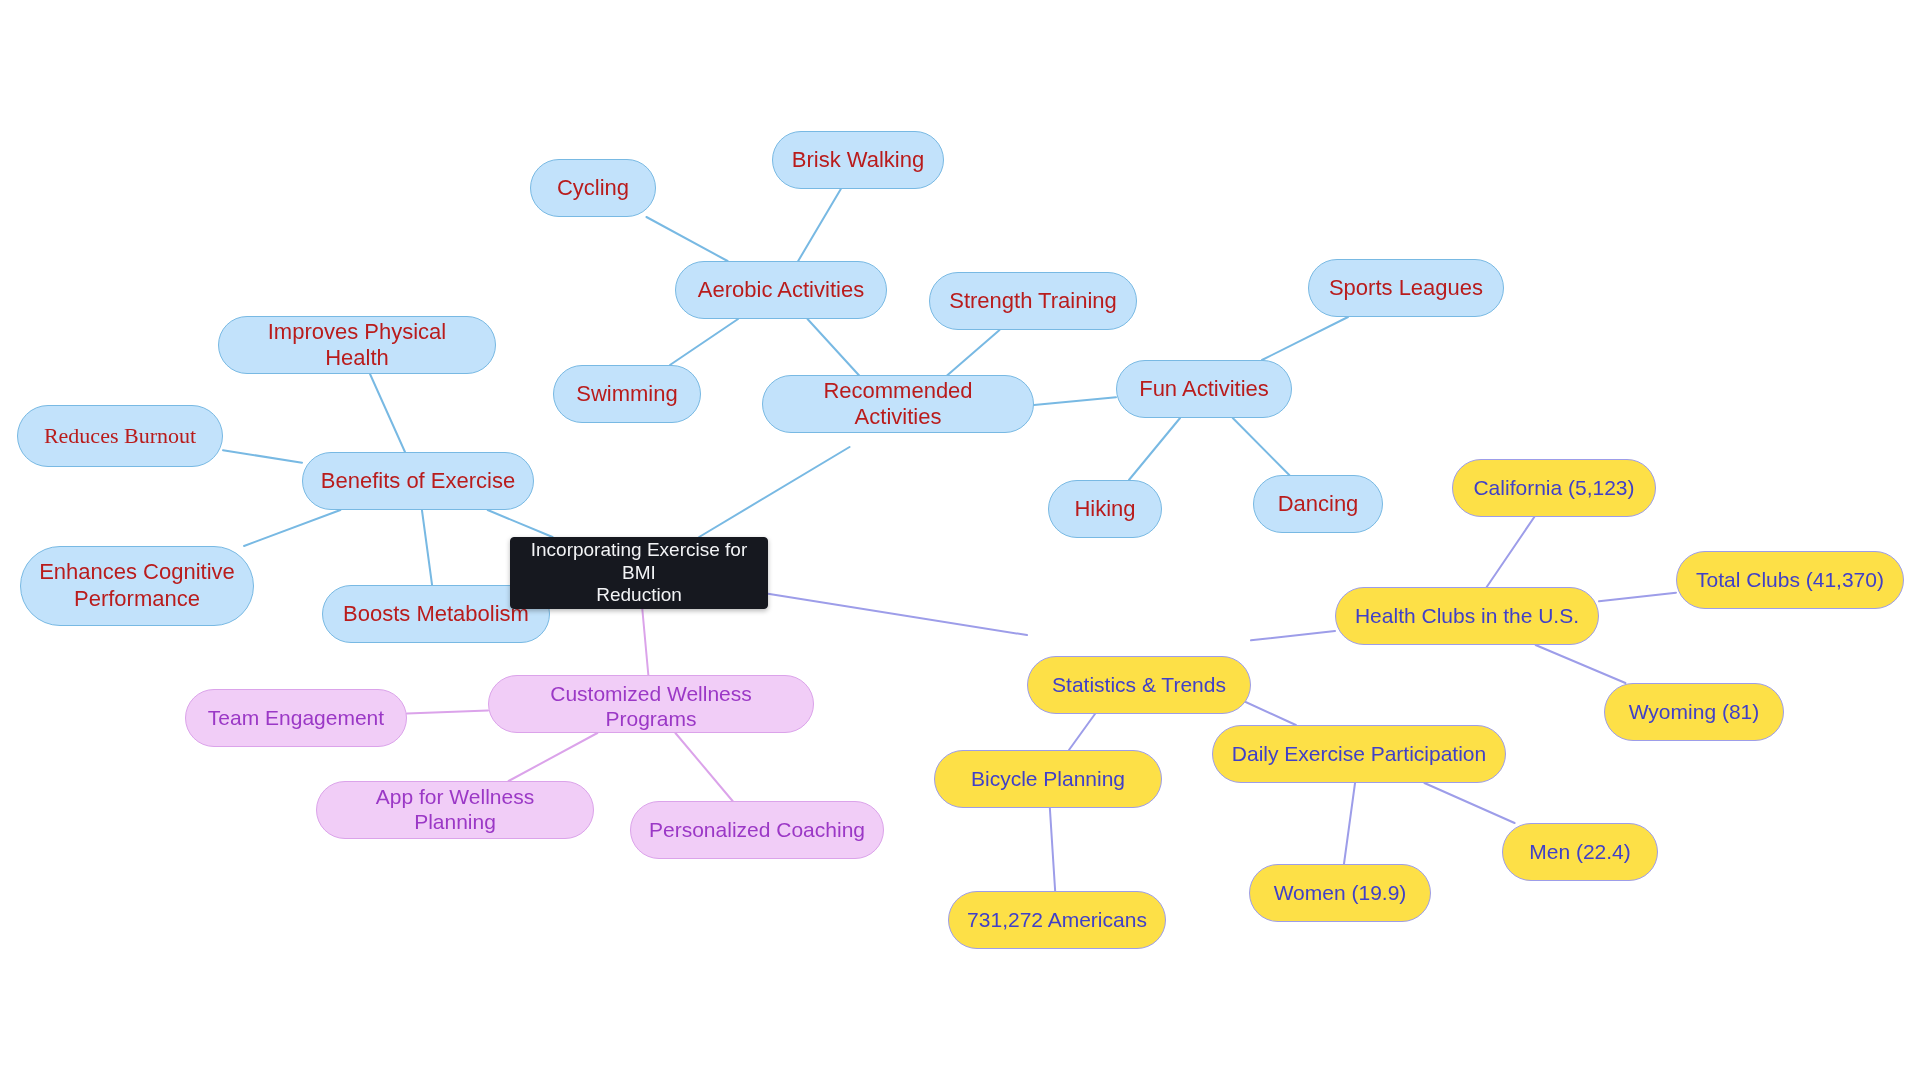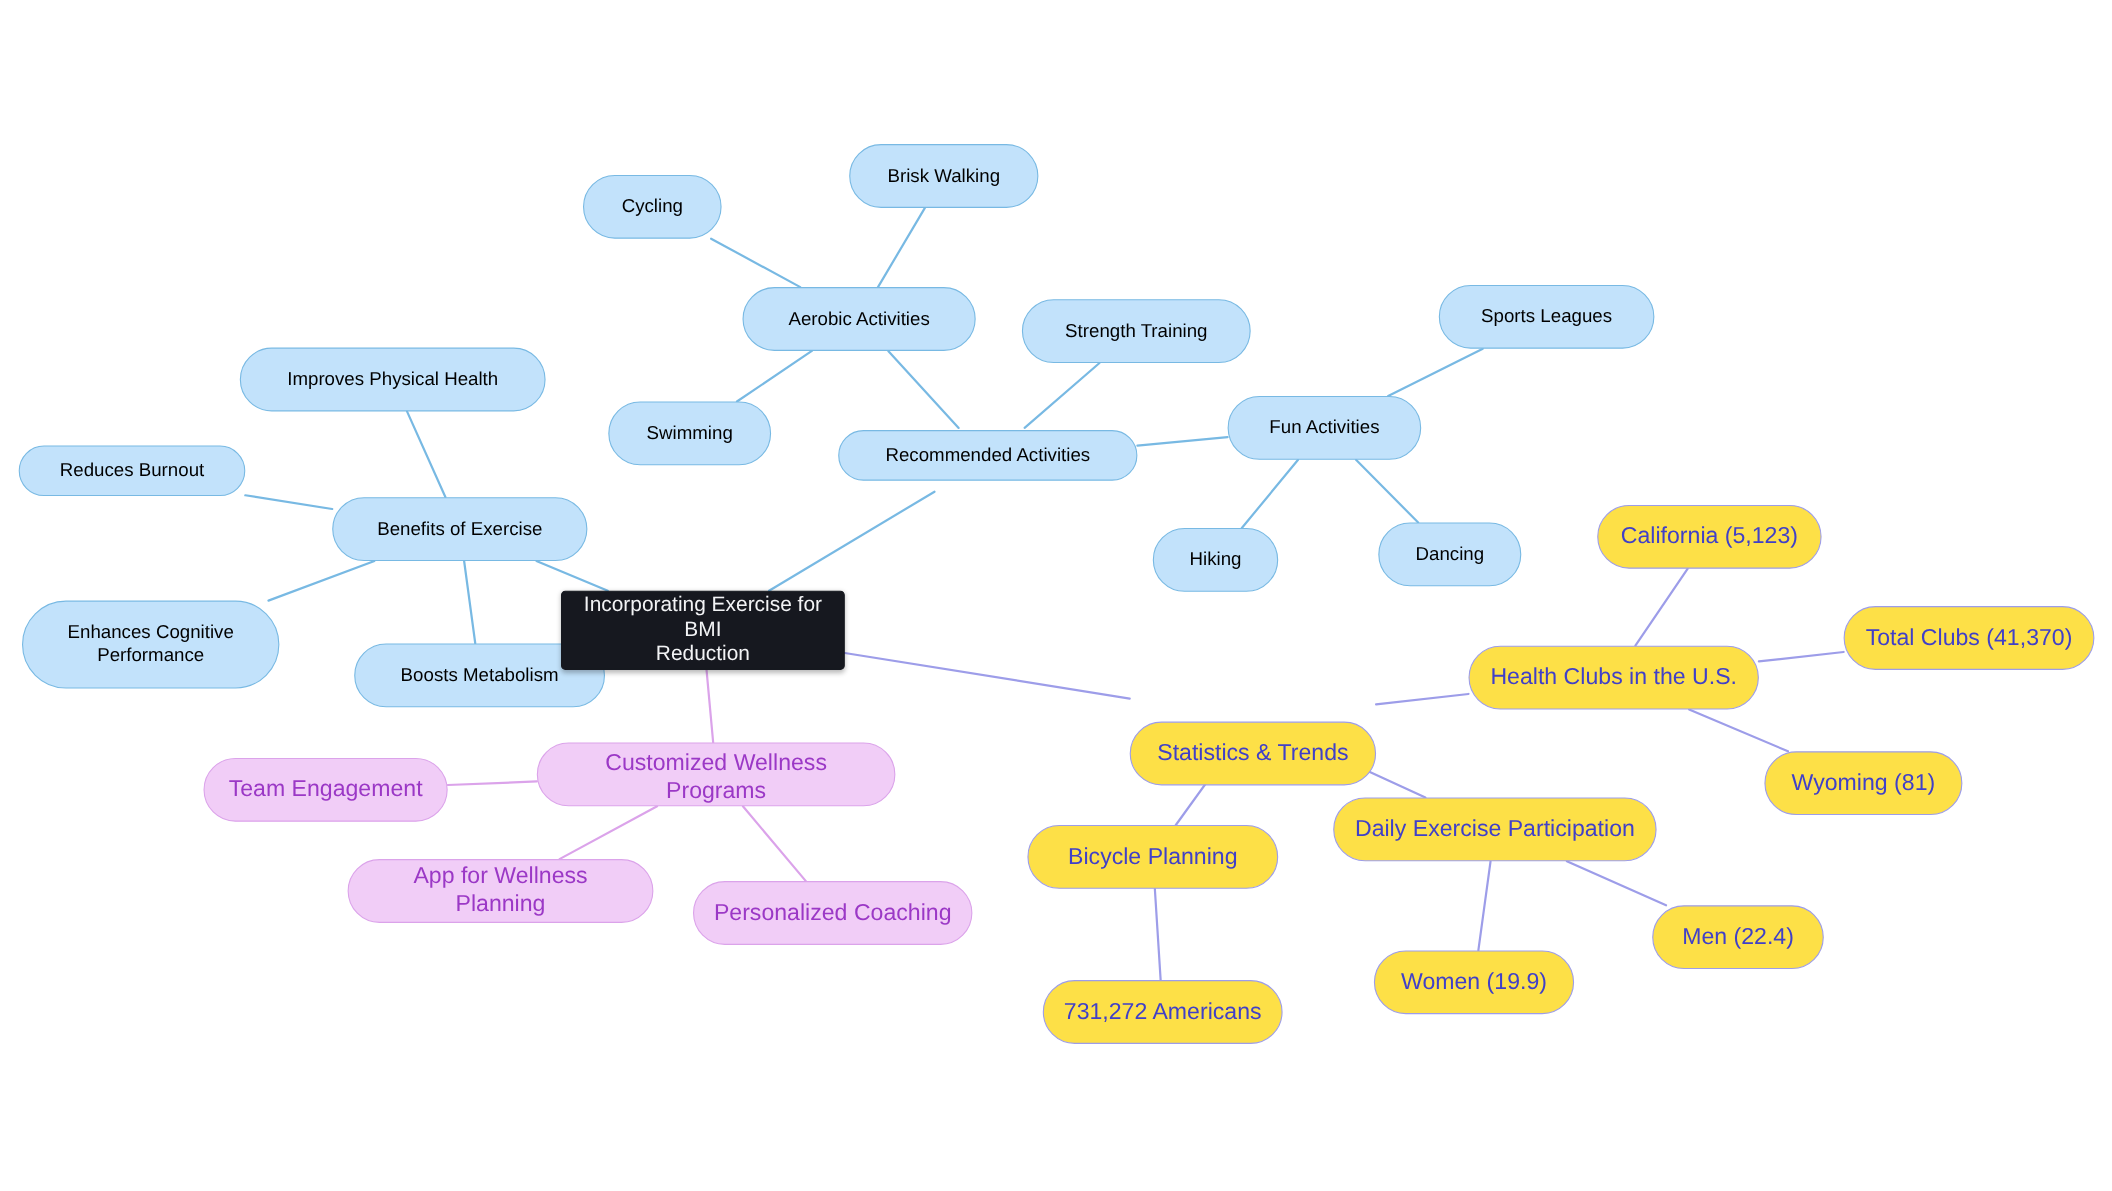--- a/index.html
+++ b/index.html
@@ -42,23 +42,23 @@
     border-color: #16181f;
     color: #f2f3f5;
     border-radius: 4px;
     font-size: 19px;
     box-shadow: 0 2px 5px rgba(0,0,0,0.28);
     padding: 0 14px;
   }
   .node.blue {
     background: #c2e2fb;
     border-color: #78b9e3;
-    color: #000000;
+    color: #b91c1c;
     border-radius: 999px;
-    font-size: 17px;
+    font-size: 22px;
     padding: 0 16px;
   }
   .node.purple {
     background: #fde047;
     border-color: #9d9de9;
     color: #4040c8;
     border-radius: 999px;
     font-size: 21px;
     padding: 0 16px;
   }
@@ -111,22 +111,22 @@
     </svg>
   <div id="node-layer">
       <div class="node blue" style="left: 772px; top: 131px; width: 172px; height: 58px;"><span>Brisk Walking</span></div>
       <div class="node blue" style="left: 530px; top: 159px; width: 126px; height: 58px;"><span>Cycling</span></div>
       <div class="node blue" style="left: 1308px; top: 259px; width: 196px; height: 58px;"><span>Sports Leagues</span></div>
       <div class="node blue" style="left: 675px; top: 261px; width: 212px; height: 58px;"><span>Aerobic Activities</span></div>
       <div class="node blue" style="left: 929px; top: 272px; width: 208px; height: 58px;"><span>Strength Training</span></div>
       <div class="node blue" style="left: 218px; top: 316px; width: 278px; height: 58px;"><span>Improves Physical Health</span></div>
       <div class="node blue" style="left: 1116px; top: 360px; width: 176px; height: 58px;"><span>Fun Activities</span></div>
       <div class="node blue" style="left: 553px; top: 365px; width: 148px; height: 58px;"><span>Swimming</span></div>
-      <div class="node blue" style="left: 762px; top: 391px; width: 272px; height: 46px;"><span>Recommended Activities</span></div>
-      <div class="node blue" style="left: 17px; top: 405px; width: 206px; height: 46px;"><span>Reduces Burnout</span></div>
+      <div class="node blue" style="left: 762px; top: 375px; width: 272px; height: 58px;"><span>Recommended Activities</span></div>
+      <div class="node blue" style="left: 17px; top: 405px; width: 206px; height: 62px; font-family: Liberation Serif, serif;"><span>Reduces Burnout</span></div>
       <div class="node purple" style="left: 1452px; top: 459px; width: 204px; height: 58px;"><span>California (5,123)</span></div>
       <div class="node blue" style="left: 302px; top: 452px; width: 232px; height: 58px;"><span>Benefits of Exercise</span></div>
       <div class="node blue" style="left: 1048px; top: 480px; width: 114px; height: 58px;"><span>Hiking</span></div>
       <div class="node blue" style="left: 1253px; top: 475px; width: 130px; height: 58px;"><span>Dancing</span></div>
       <div class="node purple" style="left: 1676px; top: 551px; width: 228px; height: 58px;"><span>Total Clubs (41,370)</span></div>
       <div class="node purple" style="left: 1335px; top: 587px; width: 264px; height: 58px; align-items: center;"><span>Health Clubs in the U.S.</span></div>
       <div class="node blue two-line" style="left: 20px; top: 546px; width: 234px; height: 80px;"><span>Enhances Cognitive
 Performance</span></div>
       <div class="node blue" style="left: 322px; top: 585px; width: 228px; height: 58px;"><span>Boosts Metabolism</span></div>
       <div class="node purple" style="left: 1027px; top: 624px; width: 224px; height: 58px; margin-top: 32px;"><span>Statistics &amp; Trends</span></div>

